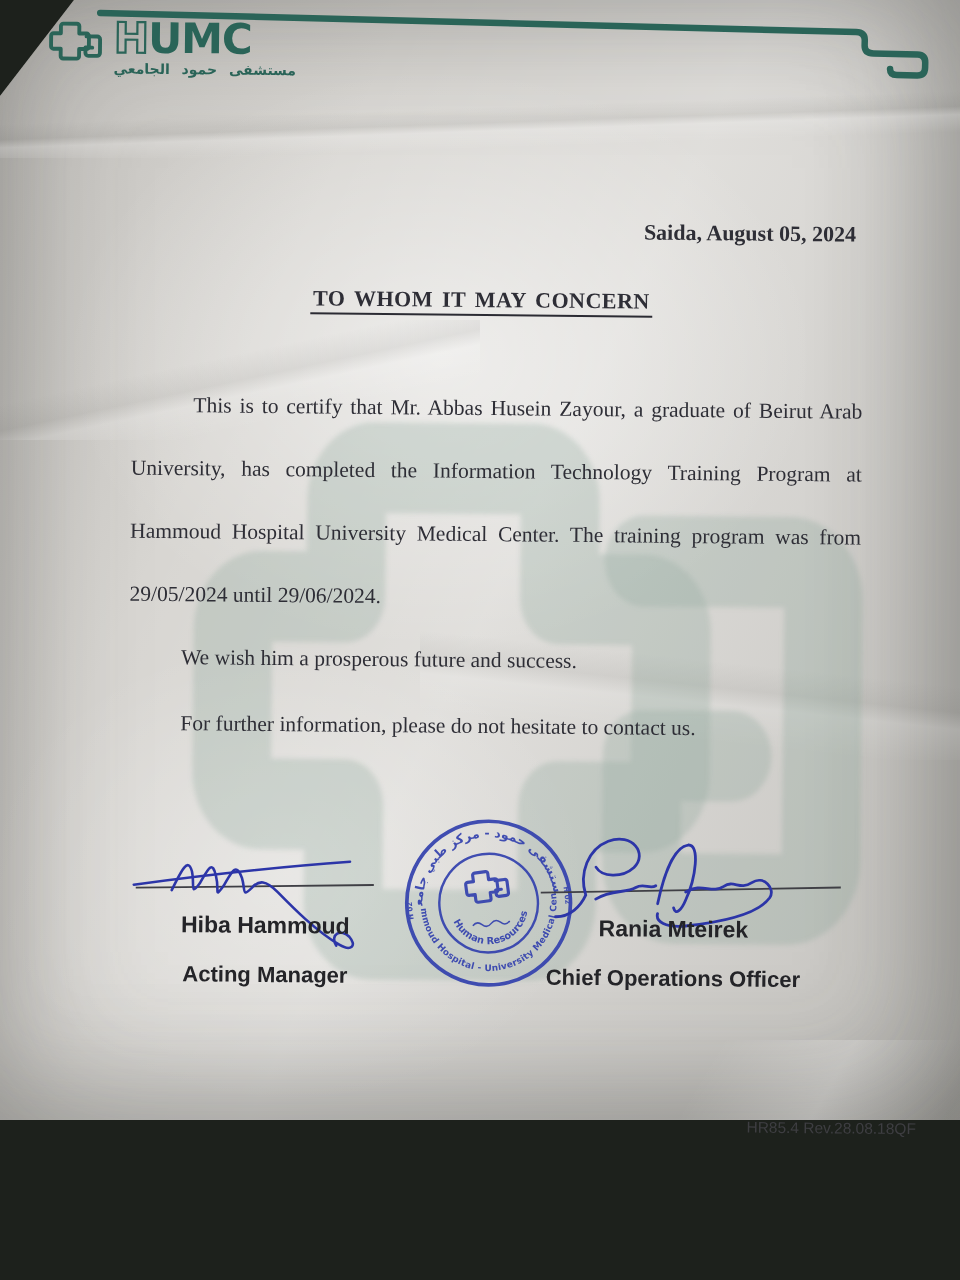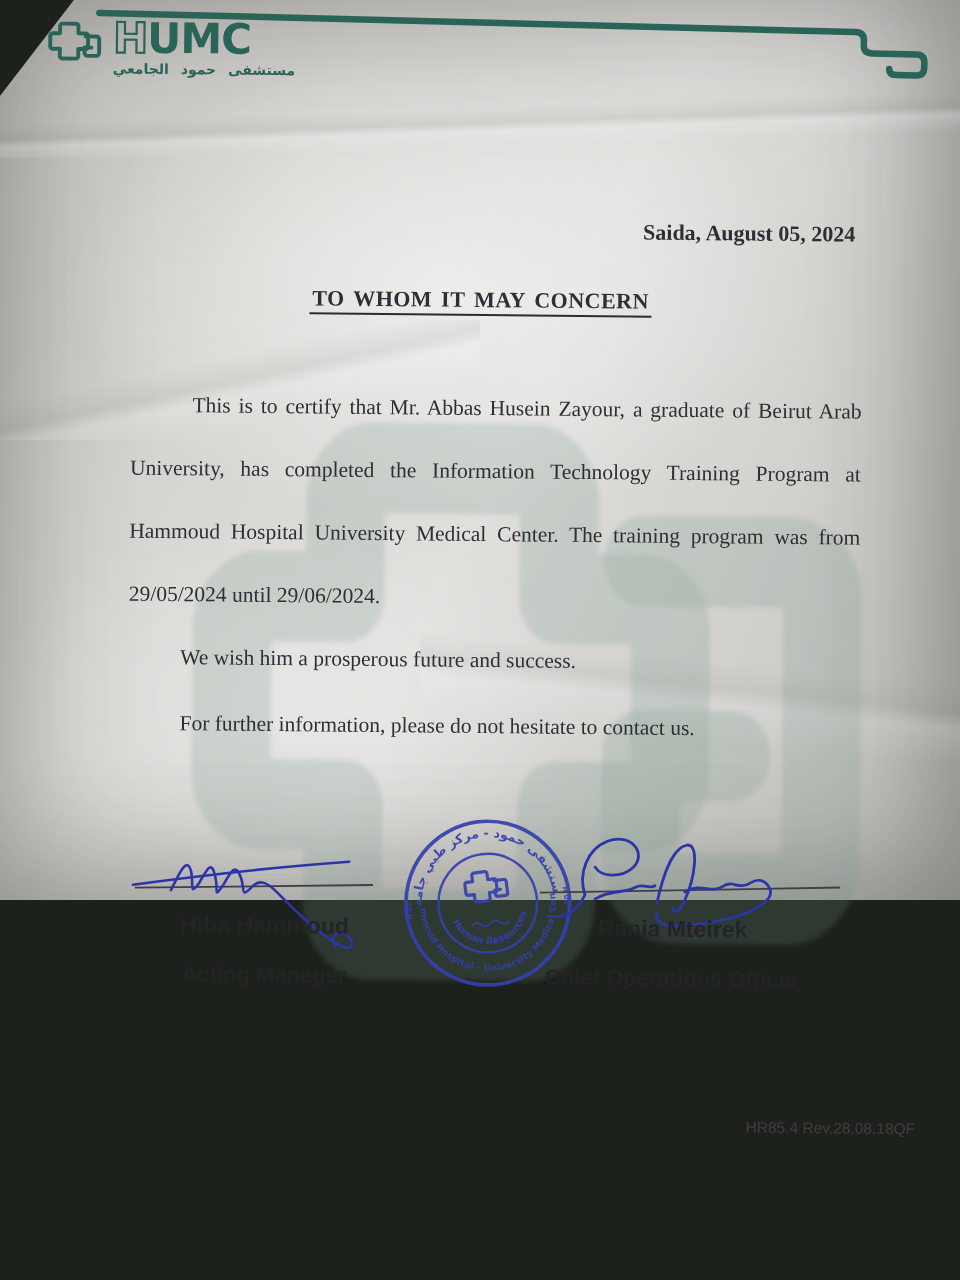--- a/index.html
+++ b/index.html
@@ -1,21 +1,21 @@
 <!DOCTYPE html>
 <html style="--brand-teal: #2a6458; --ink: #2e2e36; --stamp-blue: #3341ae; --pen-blue: #2c35a8; --paper: #d8d6d2;"><head>
 <meta charset="utf-8">
 <style>
   :root{
     --brand-teal:#2a6458; --ink:#2e2e36; --stamp-blue:#3341ae; --pen-blue:#2c35a8; --paper:#d8d6d2;
   }
   *{margin:0;padding:0;box-sizing:border-box;}
   html,body{width:960px;height:1280px;overflow:hidden;background:#1d211c;
     font-family:"Liberation Serif", serif;}
-  .photo{position:relative;width:960px;height:900px;background:#1d211c;}
+  .photo{position:relative;width:960px;height:1120px;background:#1d211c;}
   .paper{position:absolute;inset:0;
     background:
       radial-gradient(ellipse 60% 40% at 46% 32%, rgba(255,255,255,.50), transparent 65%),
       radial-gradient(ellipse 45% 30% at 30% 78%, rgba(255,255,255,.30), transparent 70%),
       linear-gradient(115deg, rgba(110,108,104,.22), transparent 28%, rgba(255,255,255,.22) 52%, rgba(104,104,100,.20) 100%),
       var(--paper);
     clip-path:polygon(74px 0, 100% 0, 100% 100%, 0 100%, 0 96px);
     box-shadow:inset 0 0 140px rgba(58,58,55,.38), inset -40px -30px 110px rgba(80,80,76,.20);}
   .crease{position:absolute;pointer-events:none;}
   .crease.c1{left:0;top:88px;width:100%;height:70px;

